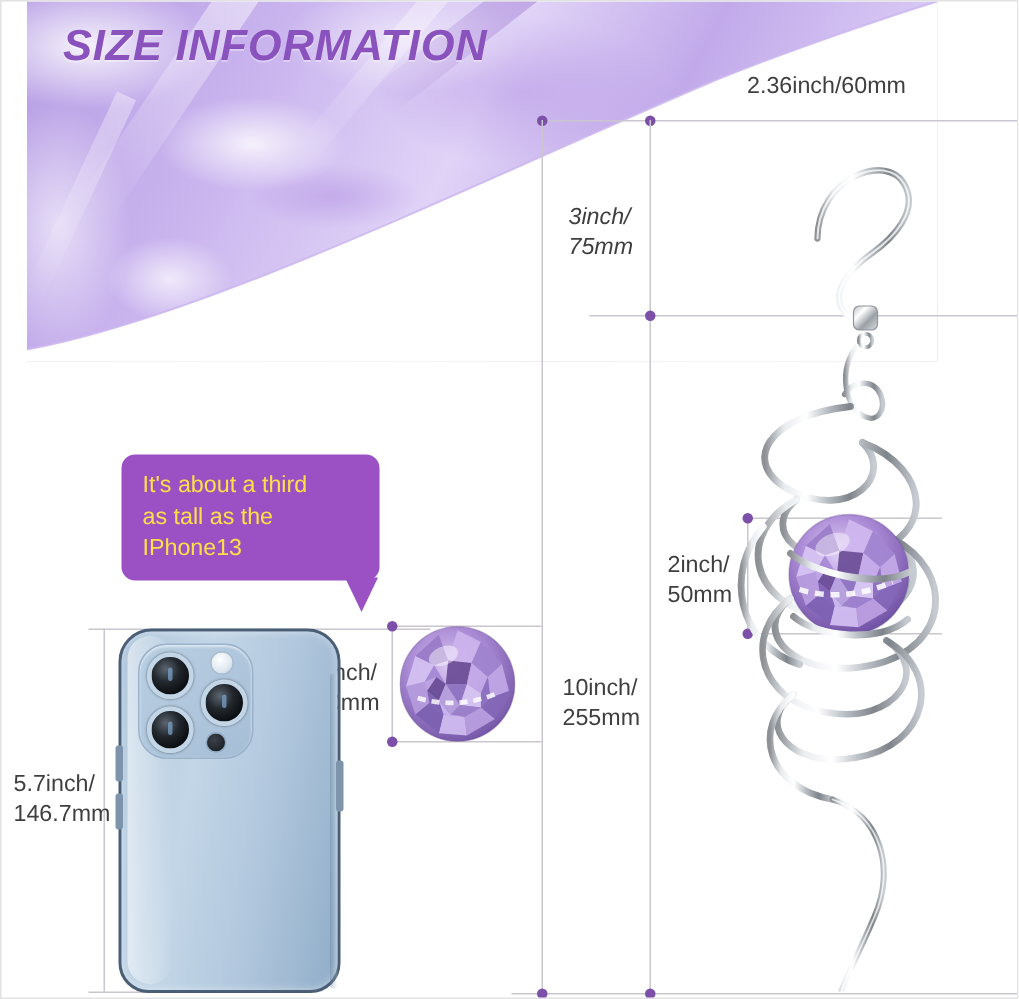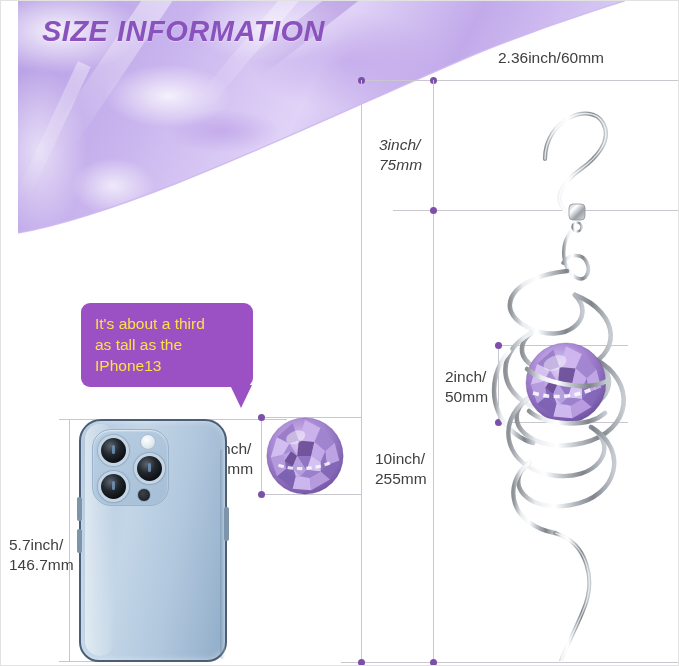--- a/index.html
+++ b/index.html
@@ -203,21 +203,21 @@
   <div class="mlabel" style="left:378px;top:134px;font-style:italic;">3inch/
 75mm</div>
   <div class="mlabel" style="left:374px;top:424px;margin-top:24px;">10inch/
 255mm</div>
   <div class="mlabel" style="left:444px;top:366px;">2inch/
 50mm</div>
 
   <div class="mline-h" style="left:58px;top:418px;width:228px;"></div>
   <div class="mline-v" style="left:68px;top:418px;height:243px;"></div>
   <div class="mline-h" style="left:58px;top:660px;width:40px;"></div>
-  <div class="mlabel" style="left:8px;top:512px;margin-top:22px;">5.7inch/
+  <div class="mlabel" style="left:8px;top:512px;">5.7inch/
 146.7mm</div>
 
   <div class="mline-v" style="left:260px;top:416px;height:78px;"></div>
   <div class="mline-h" style="left:260px;top:416px;width:100px;"></div>
   <div class="mline-h" style="left:260px;top:493px;width:100px;"></div>
   <div class="mdot" style="left:257px;top:413px;"></div>
   <div class="mdot" style="left:257px;top:490px;"></div>
   <div class="mlabel" style="left:209px;top:438px;">2inch/
 50mm</div>
 

